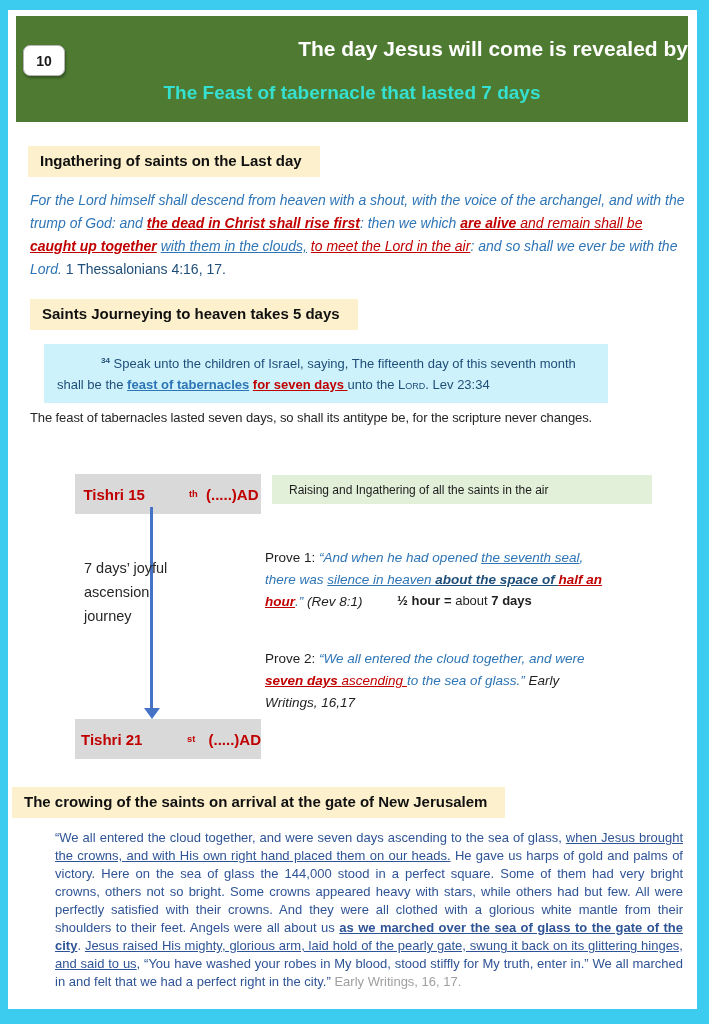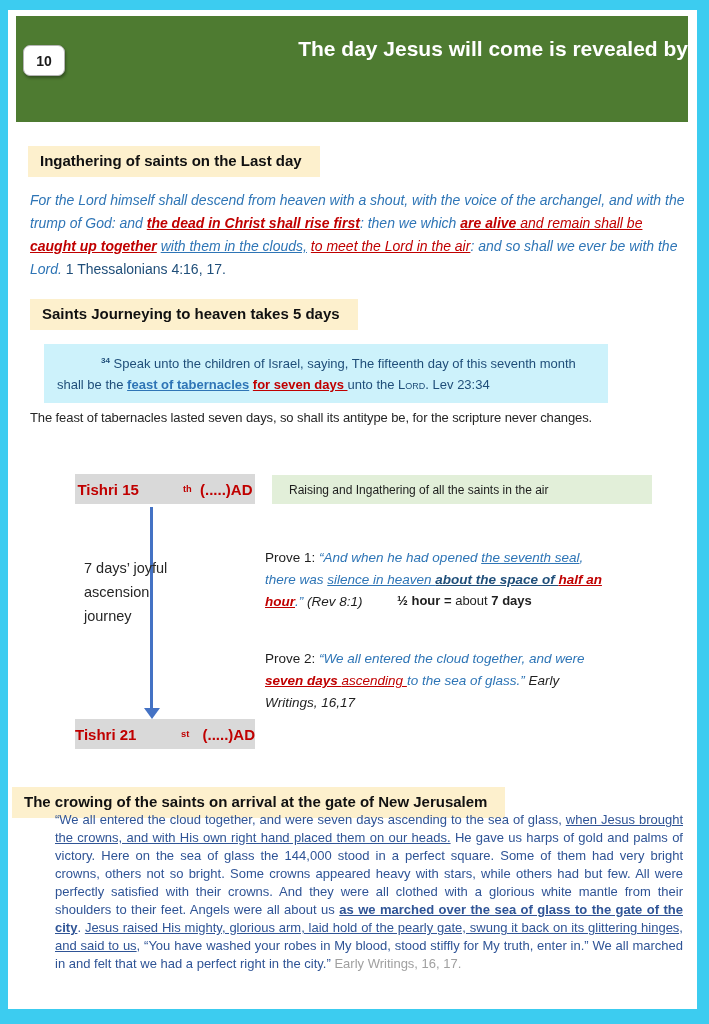--- a/index.html
+++ b/index.html
@@ -27,54 +27,55 @@
   .h1{left:28px;top:146px;}
   .h2{left:30px;top:299px;}
   .h3{left:12px;top:787px;font-size:15px;}
   
   p{margin:0;}
   .p1{position:absolute;left:30px;top:189px;width:657px;font-size:14px;line-height:23px;font-style:italic;}
   .levbox{position:absolute;left:44px;top:344px;width:538px;background:var(--scripture-bg);
           padding:9px 13px 8px 13px;font-size:13px;line-height:21px;color:var(--navy);}
   .antitype{position:absolute;left:30px;top:410px;font-size:13px;color:#262626;white-space:nowrap;letter-spacing:-0.1px;}
   
-  .datebox{position:absolute;left:75px;width:180px;height:30px;background:var(--date-bg);display:flex;
+  .datebox{position:absolute;left:75px;width:180px;height:40px;background:var(--date-bg);display:flex;
            align-items:center;justify-content:center;font-weight:bold;font-size:15px;color:var(--red);
-           white-space:pre-wrap;}
+           white-space:pre-wrap;padding-left:6px;}
   .date1{top:474px;} .date2{top:719px;justify-content:space-between;}
   .eventbox{position:absolute;left:272px;width:380px;height:29px;background:var(--event-bg);display:flex;
             align-items:center;padding-left:17px;box-sizing:border-box;font-size:12px;color:#1c1c1c;}
   .event1{top:475px;} .event2{top:720px;}
   .arrow-line{position:absolute;left:150px;top:507px;width:3px;height:202px;background:var(--arrow-blue);}
   .arrow-head{position:absolute;left:144px;top:708px;width:0;height:0;border-left:8px solid transparent;
               border-right:8px solid transparent;border-top:11px solid var(--arrow-blue);}
   .journey{position:absolute;left:84px;top:556px;width:92px;font-size:14.5px;line-height:24px;color:#262626;}
   .prove{position:absolute;left:265px;width:345px;font-size:13.5px;line-height:22px;color:#1f1f1f;}
   .prove1{top:547px;} .prove2{top:648px;}
   .halfhour{position:absolute;left:397px;top:593px;font-size:13px;color:#111;}
-  .bottom{position:absolute;left:55px;top:811px;width:628px;font-size:13px;line-height:18px;
+  .bottom{position:absolute;left:55px;top:829px;width:628px;font-size:13px;line-height:18px;
           text-align:justify;color:var(--quote-blue);}
   
   .b{font-weight:bold;} .i{font-style:italic;} .u{text-decoration:underline;}
   .ni{font-style:normal;} .sc{font-variant:small-caps;}
   .c-blue{color:var(--blue);} .c-navy{color:var(--navy);} .c-red{color:var(--red);}
   .c-black{color:#1f1f1f;} .c-gray{color:#a0a0a0;}
   sup{font-size:0.62em;line-height:0;padding-left:44px;}
 </style>
 </head>
 <body>
 
 <div class="page">
   <div class="frame"></div>
 
   <header class="header">
     <div class="badge">
       <span>10</span>
     </div>
     <div class="title">The day Jesus will come is revealed by</div>
+    <div class="subtitle">The Feast of tabernacle that lasted 7 days</div>
   </header>
 
   <div class="h-box h1">Ingathering of saints on the Last day</div>
   <p class="p1"><span class="c-blue">For the Lord himself shall descend from heaven with a shout, with the voice of the archangel, and with the trump of God: and </span><span class="c-red b u">the dead in Christ shall rise first</span><span class="c-blue">: then we which </span><span class="c-red b u">are alive</span><span class="c-red u"> and remain shall be </span><span class="c-red b u">caught up together</span><span class="c-blue"> </span><span class="c-blue u">with them in the clouds,</span><span class="c-blue"> </span><span class="c-red u">to meet the Lord in the air</span><span class="c-blue">: and so shall we ever be with the Lord. </span><span class="c-navy ni">1 Thessalonians 4:16, 17.</span></p>
 
   <div class="h-box h2">Saints Journeying to heaven takes 5 days</div>
   <div class="levbox"><sup><span class="c-navy b">34</span></sup><span class="c-navy"> Speak unto the children of Israel, saying, The fifteenth day of this seventh month shall be the </span><span class="c-blue b u">feast of tabernacles</span><span class="c-navy"> </span><span class="c-red b u">for seven days </span><span class="c-navy">unto the </span><span class="c-navy sc">Lord</span><span class="c-navy">. Lev 23:34</span></div>
   <p class="antitype">The feast of tabernacles lasted seven days, so shall its antitype be, for the scripture never changes.</p>
 
   <div class="datebox date1"><span class="c-red b">Tishri 15</span><sup><span class="c-red b">th</span></sup><span class="c-red b">  (.....)AD</span></div>

